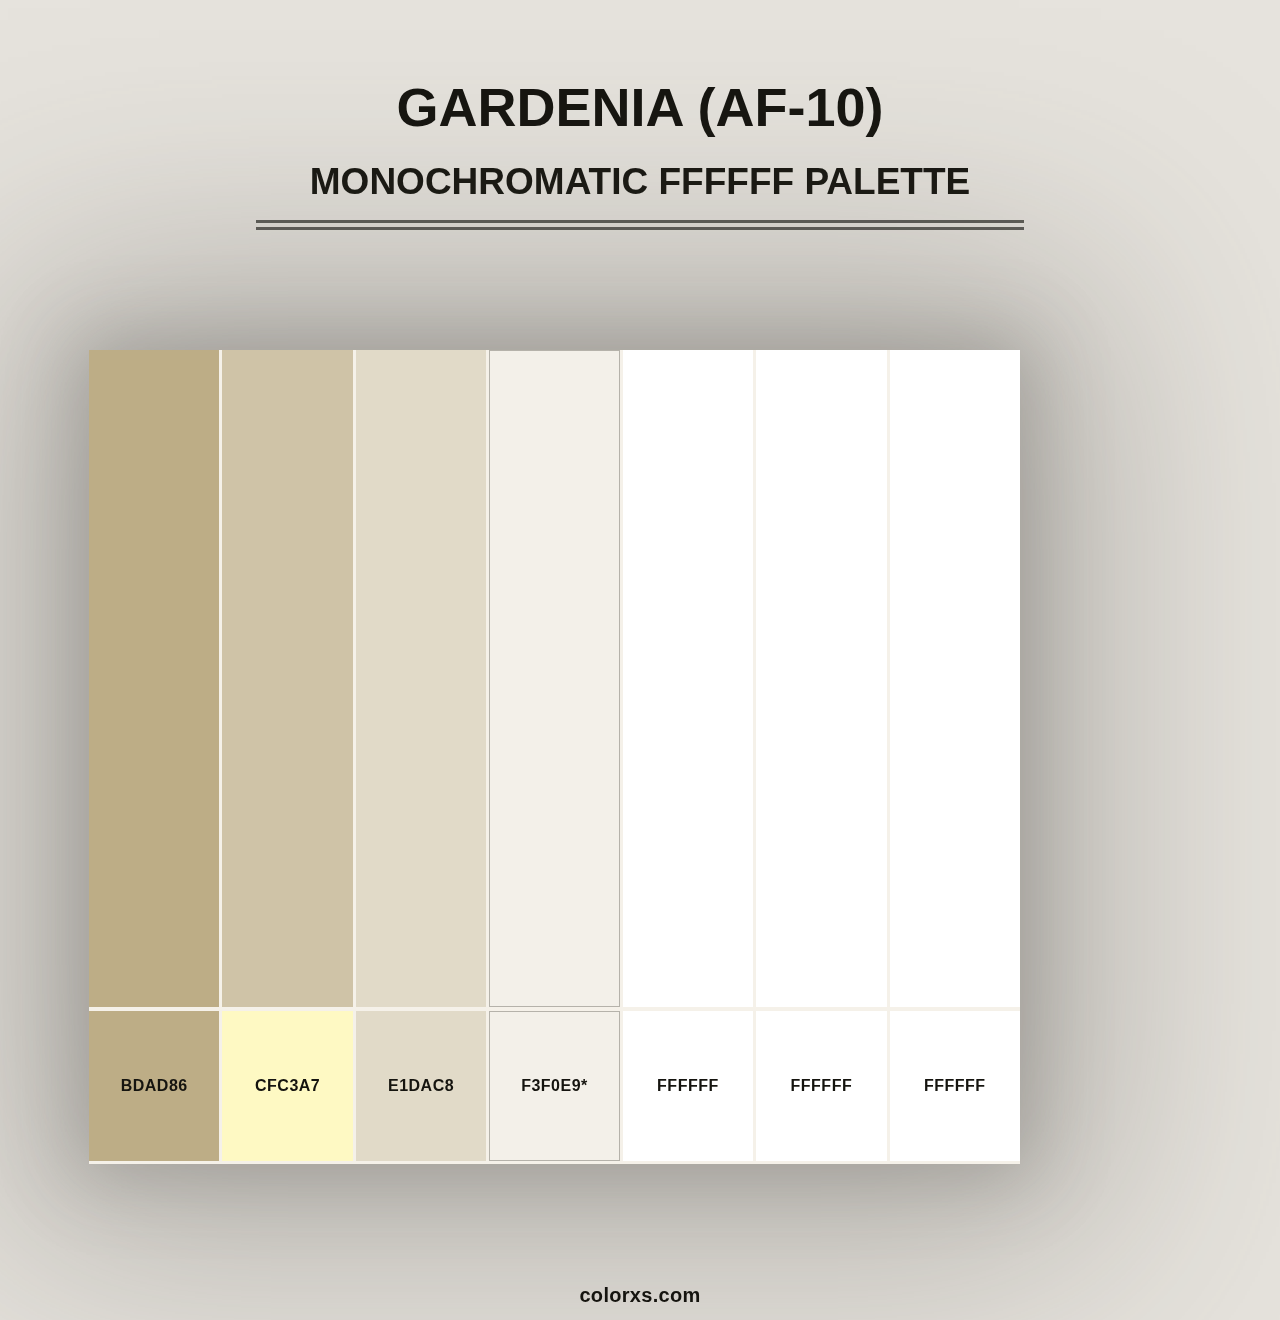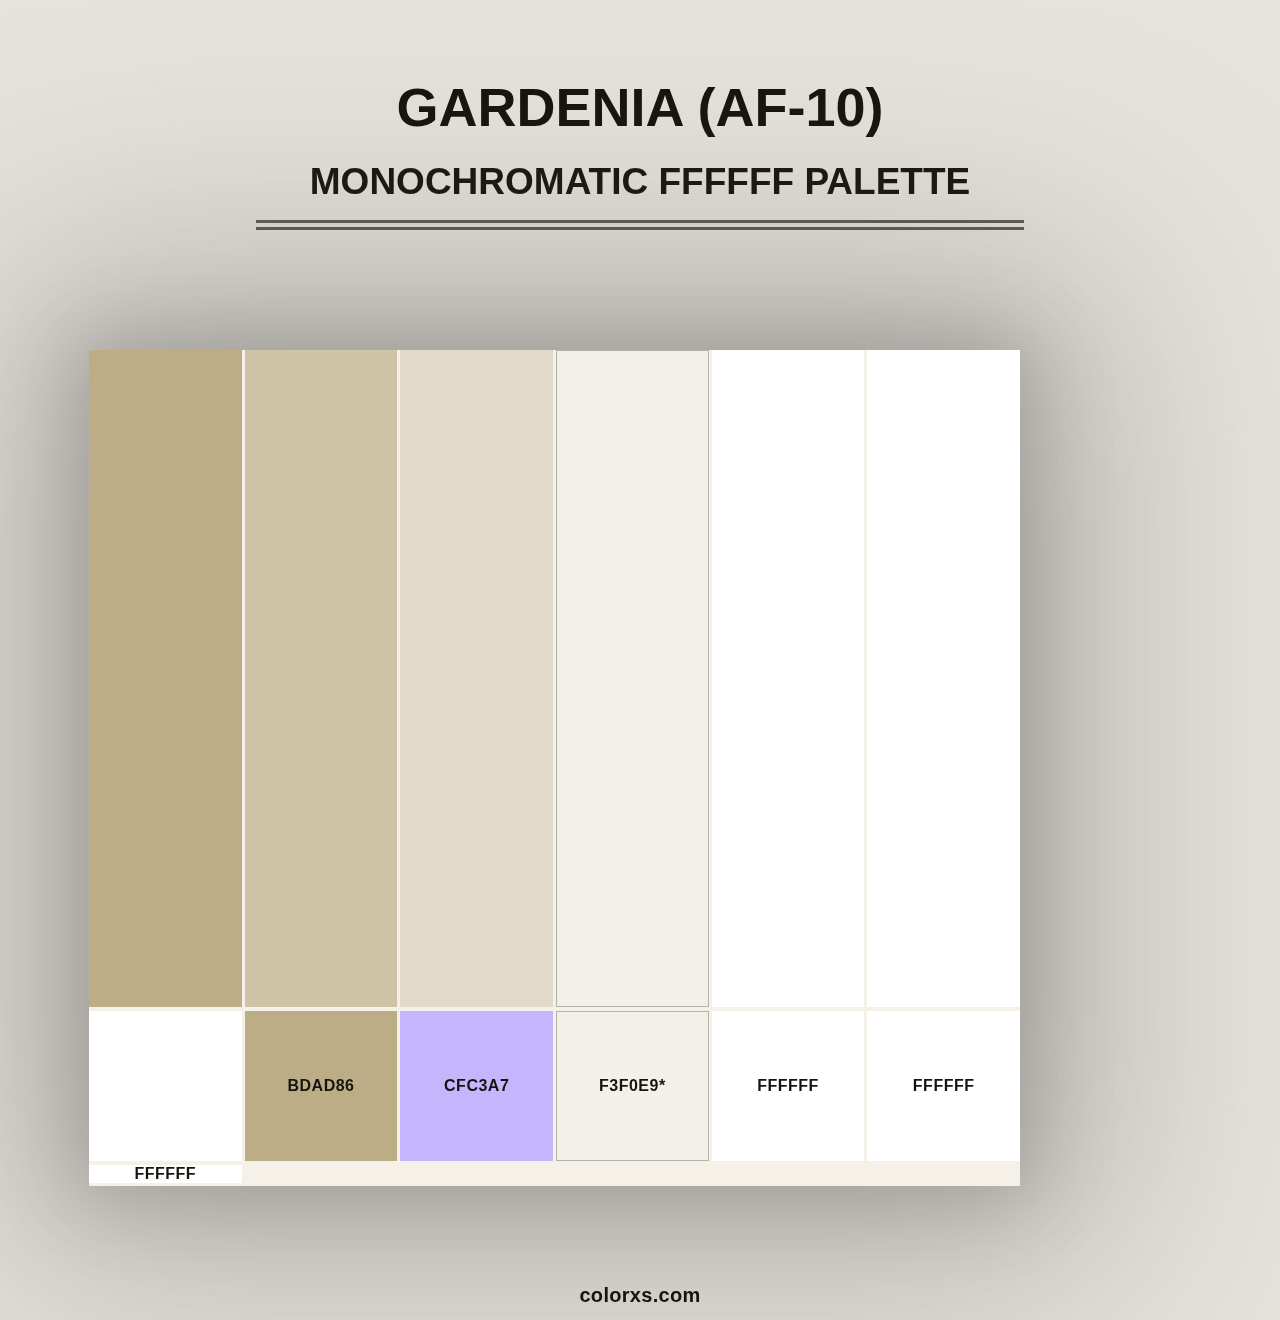--- a/index.html
+++ b/index.html
@@ -43,21 +43,21 @@
     height:4px;
     border-top:3px solid var(--divider);
     border-bottom:3px solid var(--divider);
   }
   .palette{
     position:absolute;
     left:89px;
     top:350px;
     width:931px;
     display:grid;
-    grid-template-columns:repeat(6,1fr);
+    grid-template-columns:repeat(7,1fr);
     grid-template-rows:657px 150px;
     column-gap:3px;
     row-gap:4px;
     background:var(--cell-gap);
     border-bottom:3px solid var(--cell-gap);
     box-shadow:
       0 0 70px 15px rgba(var(--halo),0.30),
       0 0 230px 80px rgba(var(--halo),0.38);
   }
   .cell{position:relative;}
@@ -103,22 +103,25 @@
     <div class="cell color-cell" style="background: rgb(189, 173, 134);"></div>
     <div class="cell color-cell" style="background: rgb(207, 195, 167);"></div>
     <div class="cell color-cell" style="background: rgb(225, 218, 200);"></div>
     <div class="cell color-cell base" style="background: rgb(243, 240, 233);"></div>
     <div class="cell color-cell" style="background: rgb(255, 255, 255);"></div>
     <div class="cell color-cell" style="background: rgb(255, 255, 255);"></div>
     <div class="cell color-cell" style="background: rgb(255, 255, 255);"></div>
     <div class="cell label-cell" style="background: rgb(189, 173, 134);">
       <span>BDAD86</span>
     </div>
-    <div class="cell label-cell" style="background: #c4b5fd;">
+    <div class="cell label-cell" style="background: #fef9c3;">
       <span>CFC3A7</span>
+    </div>
+    <div class="cell label-cell" style="background: rgb(225, 218, 200);">
+      <span>E1DAC8</span>
     </div>
     <div class="cell label-cell base" style="background: rgb(243, 240, 233);">
       <span>F3F0E9*</span>
     </div>
     <div class="cell label-cell" style="background: rgb(255, 255, 255);">
       <span>FFFFFF</span>
     </div>
     <div class="cell label-cell" style="background: rgb(255, 255, 255);">
       <span>FFFFFF</span>
     </div>

